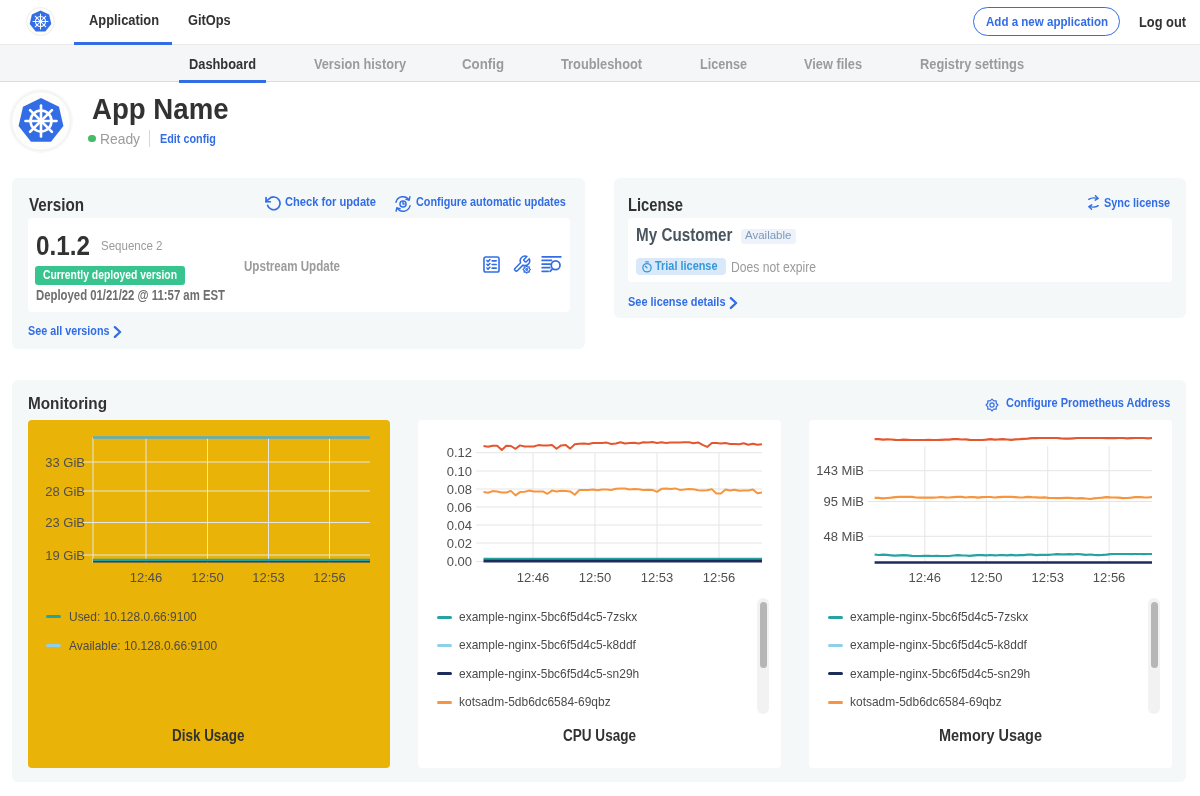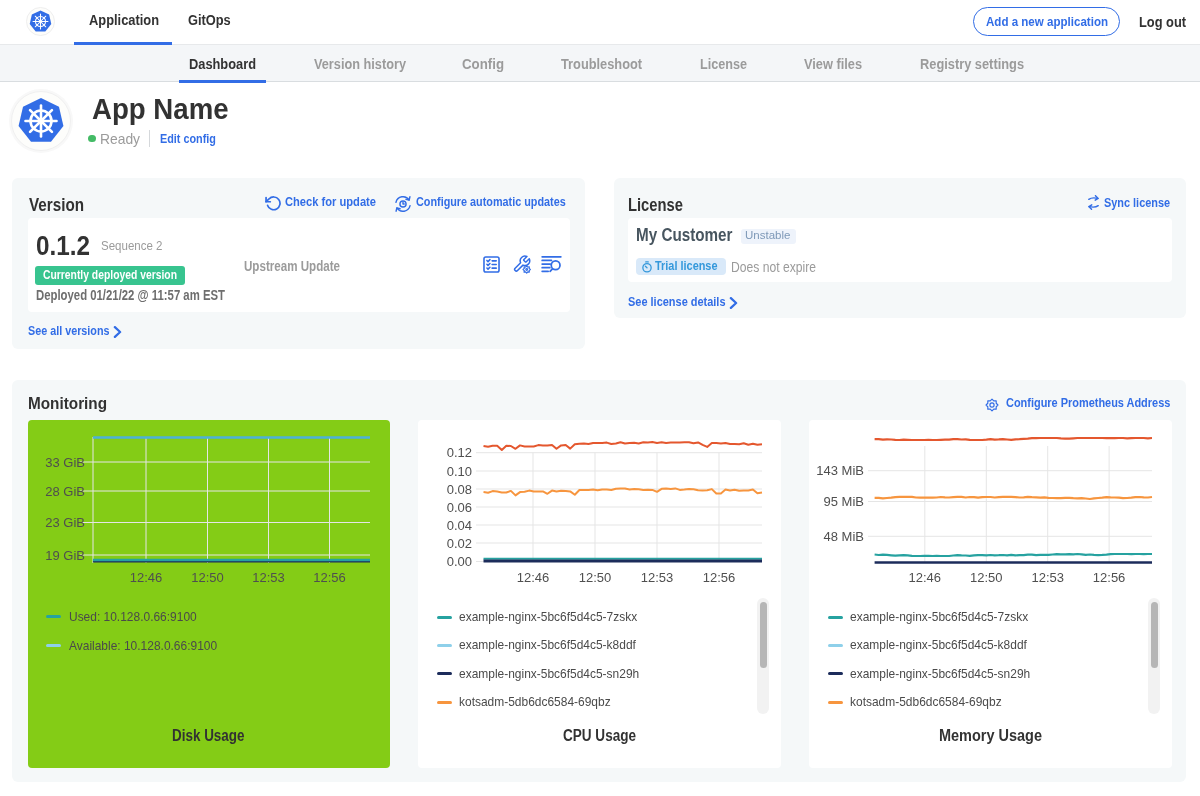--- a/index.html
+++ b/index.html
@@ -112,41 +112,41 @@
 <div style="position:absolute;left:1087.5px;top:195px;line-height:0"><svg width="11" height="15" viewBox="0 0 14 19" fill="none" stroke="#326de6" stroke-width="1.8" stroke-linecap="round" stroke-linejoin="round">
 <path d="M1 5.5 C4 3.2, 8 3.2, 12.5 4.2"></path>
       <polyline points="9.5 0.8 12.9 4.3 9.2 6.6"></polyline>
 <path d="M13 13.5 C10 15.8, 6 15.8, 1.5 14.8"></path>
       <polyline points="4.5 18.2 1.1 14.7 4.8 12.4"></polyline>
     </svg></div>
 <div style="position:absolute;left:1104px;top:197.1px;font-size:12px;font-weight:bold;color:#326de6;line-height:1;white-space:nowrap;transform:scaleX(0.9082);transform-origin:0 0;">Sync license</div>
 <div style="position:absolute;left:628px;top:218px;width:544px;height:64px;background:#fff;border-radius:4px"></div>
 <div style="position:absolute;left:636.2px;top:225.8px;font-size:18.5px;font-weight:bold;color:#47555f;line-height:1;white-space:nowrap;transform:scaleX(0.8231);transform-origin:0 0;">My Customer</div>
 <div style="position:absolute;left:741px;top:228.5px;width:55px;height:15px;background:#eef3fb;border-radius:3px"></div>
-<div style="position:absolute;left:745px;top:230.4px;font-size:11.5px;color:#7e99b8;line-height:1;white-space:nowrap;transform:scaleX(1.0);transform-origin:0 0;">Unstable</div>
+<div style="position:absolute;left:745px;top:230.4px;font-size:11.5px;color:#7e99b8;line-height:1;white-space:nowrap;transform:scaleX(1.0);transform-origin:0 0;">Available</div>
 <div style="position:absolute;left:636px;top:257.5px;width:90px;height:17.5px;background:#d9e9f9;border-radius:4px"></div>
 <div style="position:absolute;left:640.5px;top:260.5px;line-height:0"><svg width="12" height="12" viewBox="0 0 24 24" fill="none" stroke="#3498db" stroke-width="2.6" stroke-linecap="round">
 <circle cx="12" cy="13.5" r="8.3"></circle>
       <line x1="12" y1="13.5" x2="8.8" y2="10.6"></line>
       <line x1="9.5" y1="1.8" x2="14.5" y2="1.8"></line>
     </svg></div>
 <div style="position:absolute;left:655px;top:259.6px;font-size:12px;font-weight:bold;color:#3498db;line-height:1;white-space:nowrap;transform:scaleX(0.9098);transform-origin:0 0;">Trial license</div>
 <div style="position:absolute;left:731.2px;top:259.8px;font-size:14px;color:#9b9b9b;line-height:1;white-space:nowrap;transform:scaleX(0.8666);transform-origin:0 0;">Does not expire</div>
 <div style="position:absolute;left:627.5px;top:295.4px;font-size:13.5px;font-weight:bold;color:#326de6;line-height:1;white-space:nowrap;transform:scaleX(0.8121);transform-origin:0 0;">See license details</div>
 <div style="position:absolute;left:729px;top:297px;line-height:0"><svg width="9" height="12" viewBox="0 0 12 16" fill="none" stroke="#326de6" stroke-width="3" stroke-linecap="round" stroke-linejoin="round">
       <polyline points="2.5 1.5 9.5 8 2.5 14.5"></polyline>
     </svg></div>
 <div style="position:absolute;left:12px;top:380px;width:1174px;height:402px;background:#f5f8f9;border-radius:6px"></div>
 <div style="position:absolute;left:27.9px;top:394.6px;font-size:17px;font-weight:bold;color:#323232;line-height:1;white-space:nowrap;transform:scaleX(0.9002);transform-origin:0 0;">Monitoring</div>
 <div style="position:absolute;left:985px;top:398px;line-height:0"><svg width="14" height="14" viewBox="0 0 24 24" fill="none" stroke="#326de6" stroke-width="2" stroke-linejoin="round">
 <path d="M12.0 1.8 L15.0 4.8 L19.2 4.8 L19.2 9.0 L22.2 12.0 L19.2 15.0 L19.2 19.2 L15.0 19.2 L12.0 22.2 L9.0 19.2 L4.8 19.2 L4.8 15.0 L1.8 12.0 L4.8 9.0 L4.8 4.8 L9.0 4.8 L12.0 1.8 Z"></path>
       <circle cx="12" cy="12" r="3.6"></circle>
     </svg></div>
 <div style="position:absolute;left:1006px;top:397.4px;font-size:12.5px;font-weight:bold;color:#326de6;line-height:1;white-space:nowrap;transform:scaleX(0.8751);transform-origin:0 0;">Configure Prometheus Address</div>
-<div style="position:absolute;left:28px;top:420px;width:362px;height:348px;background:#84cc16;border-radius:4px">
+<div style="position:absolute;left:28px;top:420px;width:362px;height:348px;background:#eab308;border-radius:4px">
     <svg width="362" height="348" viewBox="0 0 362 348" style="position:absolute;left:0;top:0" font-family="Liberation Sans, sans-serif">
       <line x1="52" y1="42" x2="342" y2="42" stroke="#e5e5e5" stroke-width="1"></line>
       <text x="57" y="46.5" text-anchor="end" font-size="13" fill="#4f4f4f">33 GiB</text>
       <line x1="52" y1="71" x2="342" y2="71" stroke="#e5e5e5" stroke-width="1"></line>
       <text x="57" y="75.5" text-anchor="end" font-size="13" fill="#4f4f4f">28 GiB</text>
       <line x1="52" y1="102.5" x2="342" y2="102.5" stroke="#e5e5e5" stroke-width="1"></line>
       <text x="57" y="107.0" text-anchor="end" font-size="13" fill="#4f4f4f">23 GiB</text>
       <line x1="52" y1="135" x2="342" y2="135" stroke="#e5e5e5" stroke-width="1"></line>
       <text x="57" y="139.5" text-anchor="end" font-size="13" fill="#4f4f4f">19 GiB</text>
       <line x1="65" y1="17" x2="65" y2="143" stroke="#e5e5e5" stroke-width="1"></line>

